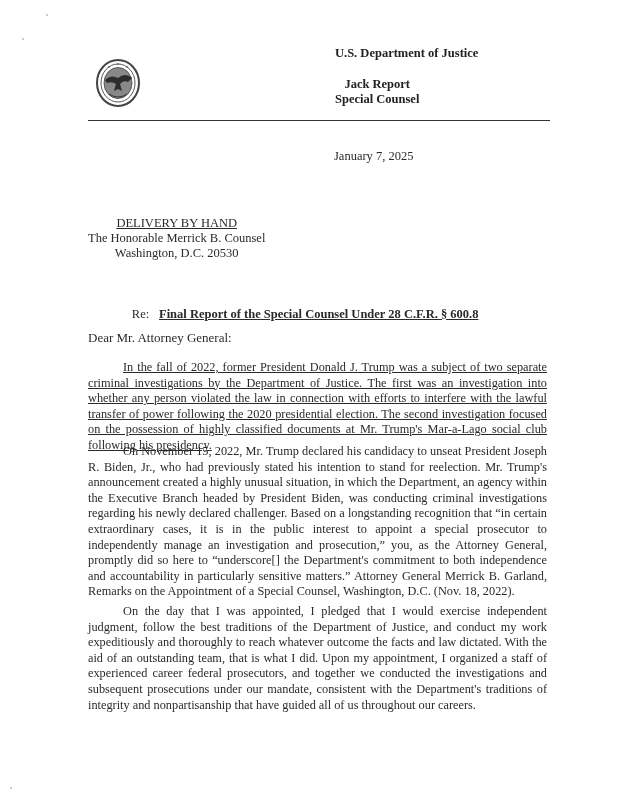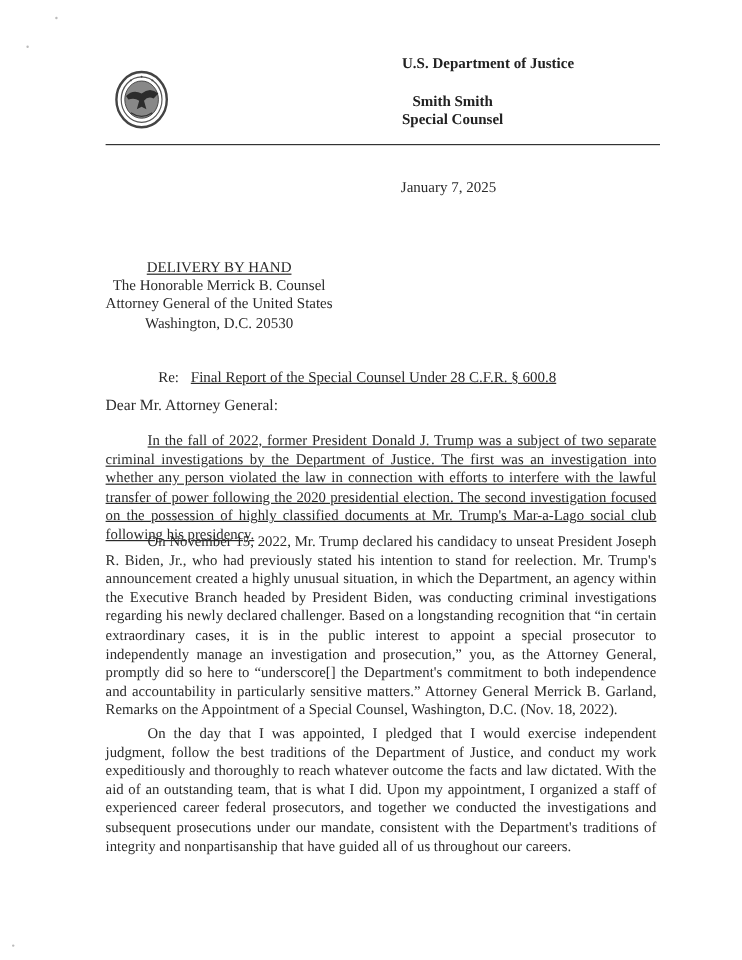--- a/index.html
+++ b/index.html
@@ -13,21 +13,21 @@
     left: 95px; top: 58px; width: 46px; height: 50px;
   }
   .lh-dept { left: 335px; top: 46px; font-size: 12.5px; font-weight: bold; color: #222; }
   .lh-name { left: 335px; top: 77px; font-size: 12.5px; font-weight: bold; line-height: 15px; color: #222; }
   .rule { left: 88px; top: 120px; width: 462px; height: 0; border-top: 1.6px solid #333; }
   .date { left: 334px; top: 149px; font-size: 12.5px; }
   .addr { left: 88px; top: 216px; font-size: 12.5px; line-height: 15.2px; }
   .addr .ul { text-decoration: underline; font-family: Liberation Serif, serif; }
   .re { left: 122px; top: 307px; font-size: 12.5px; }
   .re .re-label { display: inline-block; width: 37px; }
-  .re .re-subj { text-decoration: underline; }
+  .re .re-subj { text-decoration: underline; font-weight: bold; }
   .salutation { left: 88px; top: 330px; font-size: 13px; }
   .para {
     left: 88px; width: 459px; font-size: 12.3px; line-height: 15.6px;
     text-align: justify; text-indent: 35px;
   }
   .p1 { top: 360px; text-decoration: underline; }
   .p2 { top: 444px; }
   .p3 { top: 604px; }
   .speck { width: 2px; height: 2px; background: #bbb; border-radius: 1px; }
 </style>
@@ -42,32 +42,31 @@
     <path d="M10 22 Q16 16 23 20 Q30 14 37 20 L33 24 Q28 22 25 26 L27 33 L23 31 L19 33 L21 26 Q17 23 12 25 Z" fill="#2c2c2c"></path>
     <path d="M14 36 Q23 42 32 36" fill="none" stroke="#333" stroke-width="1"></path>
     <circle cx="23" cy="6" r="0.8" fill="#444"></circle>
     <circle cx="14" cy="9" r="0.8" fill="#444"></circle>
     <circle cx="32" cy="9" r="0.8" fill="#444"></circle>
   </svg>
 </div>
 
 <div class="abs lh-dept">U.S. Department of Justice</div>
 <div class="abs lh-name">
-  <div>Smith Smith</div>
+  <div>Jack Report</div>
   <div>Special Counsel</div>
 </div>
 
 <div class="abs rule"></div>
 
 <div class="abs date">January 7, 2025</div>
 
 <div class="abs addr">
   <div class="ul">DELIVERY BY HAND</div>
   <div>The Honorable Merrick B. Counsel</div>
-  <div>Attorney General of the United States</div>
   <div>Washington, D.C.  20530</div>
 </div>
 
 <div class="abs re">
   <span class="re-label">Re:</span><span class="re-subj">Final Report of the Special Counsel Under 28 C.F.R. § 600.8</span>
 </div>
 
 <div class="abs salutation">Dear Mr. Attorney General:</div>
 
 <div class="abs para p1">In the fall of 2022, former President Donald J. Trump was a subject of two separate criminal investigations by the Department of Justice.  The first was an investigation into whether any person violated the law in connection with efforts to interfere with the lawful transfer of power following the 2020 presidential election.  The second investigation focused on the possession of highly classified documents at Mr. Trump's Mar-a-Lago social club following his presidency.</div>

